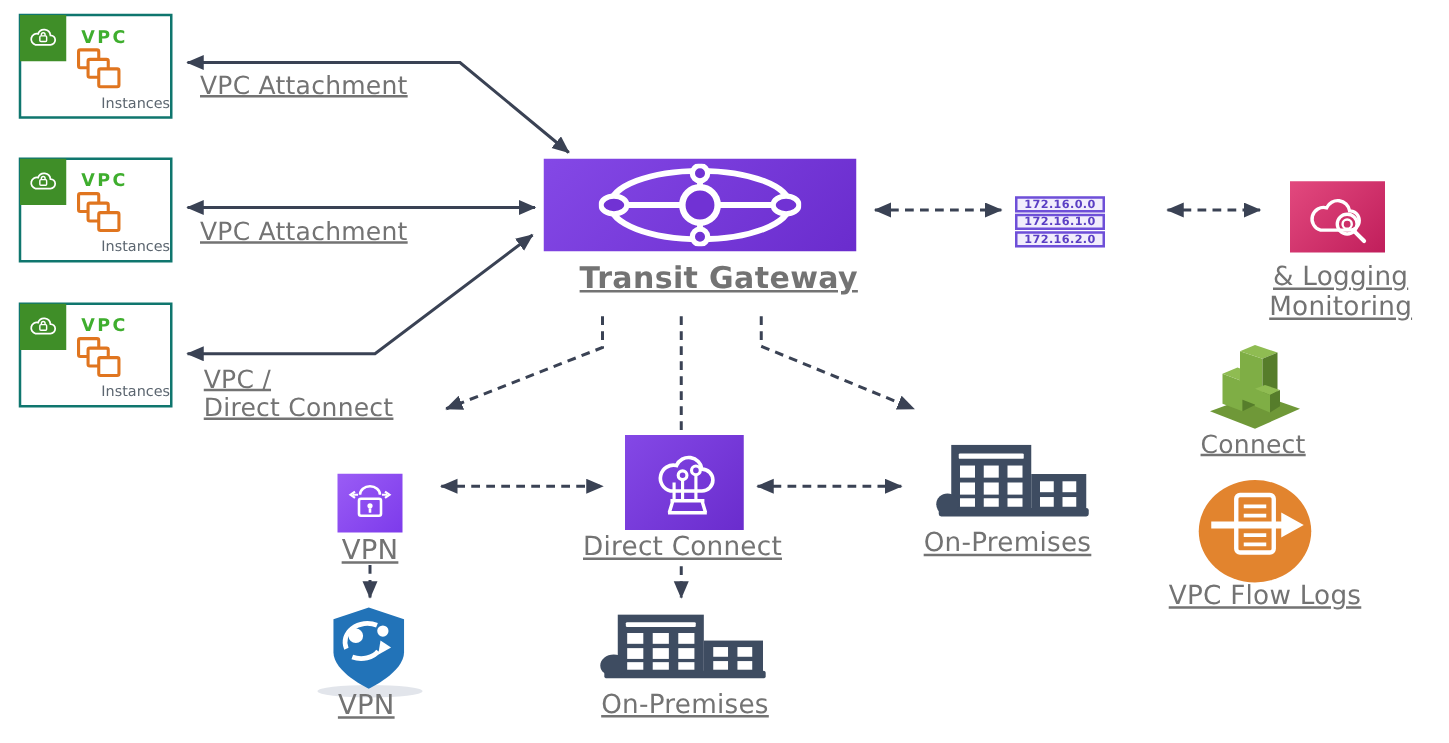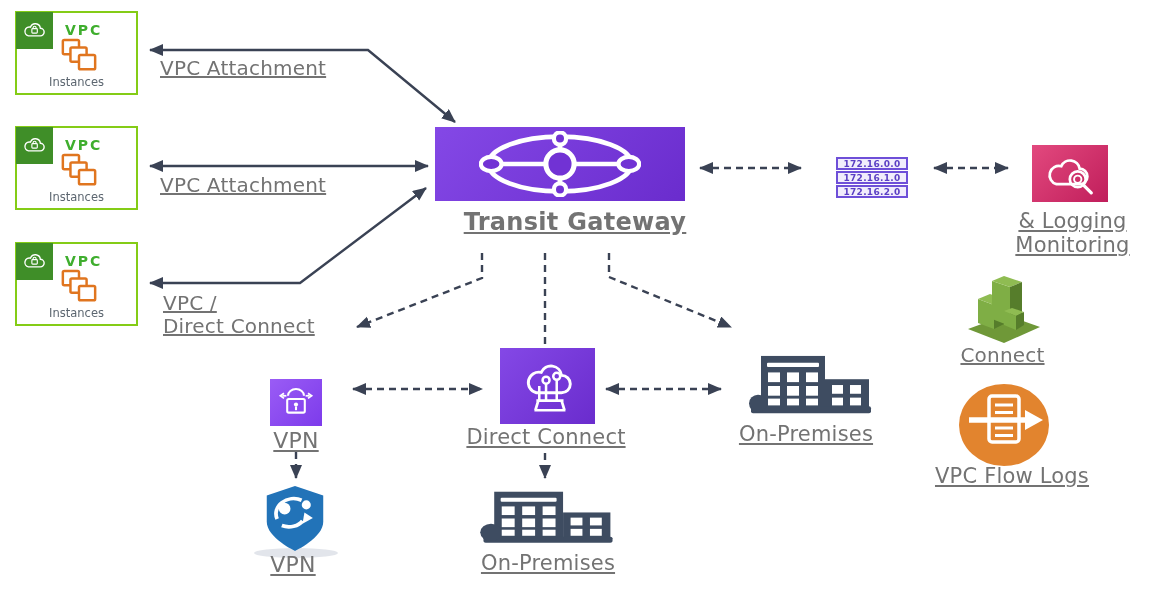--- a/index.html
+++ b/index.html
@@ -8,34 +8,34 @@
   .abs{position:absolute;}
   svg{display:block;}
 
   
   .cap{position:absolute;color:#737373;font-size:21px;line-height:1.12;text-align:center;letter-spacing:.2px;text-decoration:underline;}
   .cap-left{text-align:left;}
   .cap-sm{font-size:20px;}
   .cap-tg{font-size:24px;font-weight:bold;letter-spacing:.3px;}
 
   
-  .vpc-box{position:absolute;width:123px;height:84px;background:#fff;border:2px solid #84cc16;box-sizing:border-box;}
+  .vpc-box{position:absolute;width:123px;height:84px;background:#fff;border:2px solid #0f766e;box-sizing:border-box;}
   .vpc-corner{position:absolute;left:-1px;top:-1px;width:37px;height:37px;background:#3f8e28;
               display:flex;align-items:center;justify-content:center;}
   .vpc-title{position:absolute;left:48px;top:9px;color:#3fae2e;font-weight:bold;font-size:14px;letter-spacing:2px;}
   .vpc-instances{position:absolute;left:39px;top:25px;}
-  .vpc-sub{position:absolute;bottom:4px;left:0;width:100%;text-align:center;font-size:11.5px;color:#5c6670;}
+  .vpc-sub{position:absolute;bottom:4px;left:0;width:100%;text-align:right;font-size:11.5px;color:#5c6670;}
 
   
   .tg-box{position:absolute;left:435px;top:127px;width:250px;height:74px;
           background:linear-gradient(133deg,#8448e6 0%,#6a2ccd 100%);
           display:flex;align-items:center;justify-content:center;}
 
   
-  .rt{position:absolute;left:836px;top:157px;}
+  .rt{position:absolute;left:812px;top:157px;}
   .rt-entry{width:72px;height:13px;box-sizing:border-box;border:2px solid #6e4fd8;background:#f1edfc;
             color:#5b3fc4;font-size:9px;font-weight:bold;letter-spacing:.3px;
             display:flex;align-items:center;justify-content:center;margin-bottom:1px;}
 
   
   .mon-box{position:absolute;left:1032px;top:145px;width:76px;height:57px;
            background:linear-gradient(135deg,#e2497e 0%,#c01e5b 100%);
            display:flex;align-items:center;justify-content:center;}
 
   

